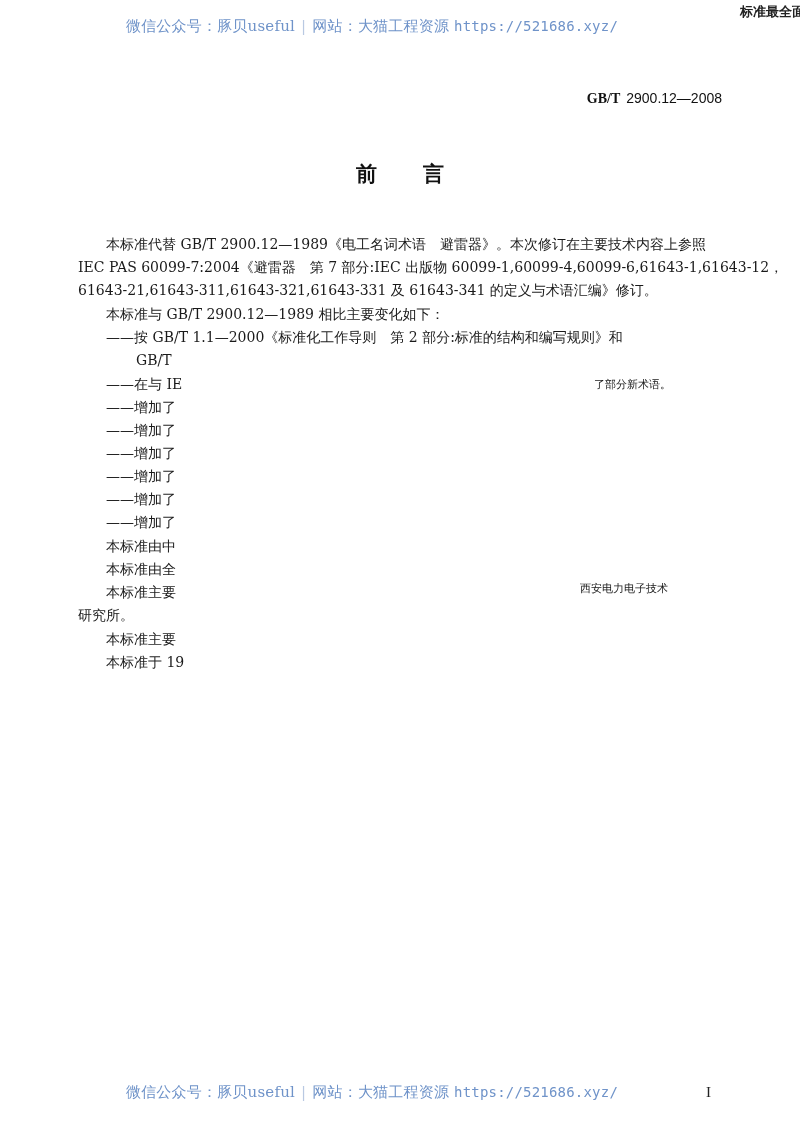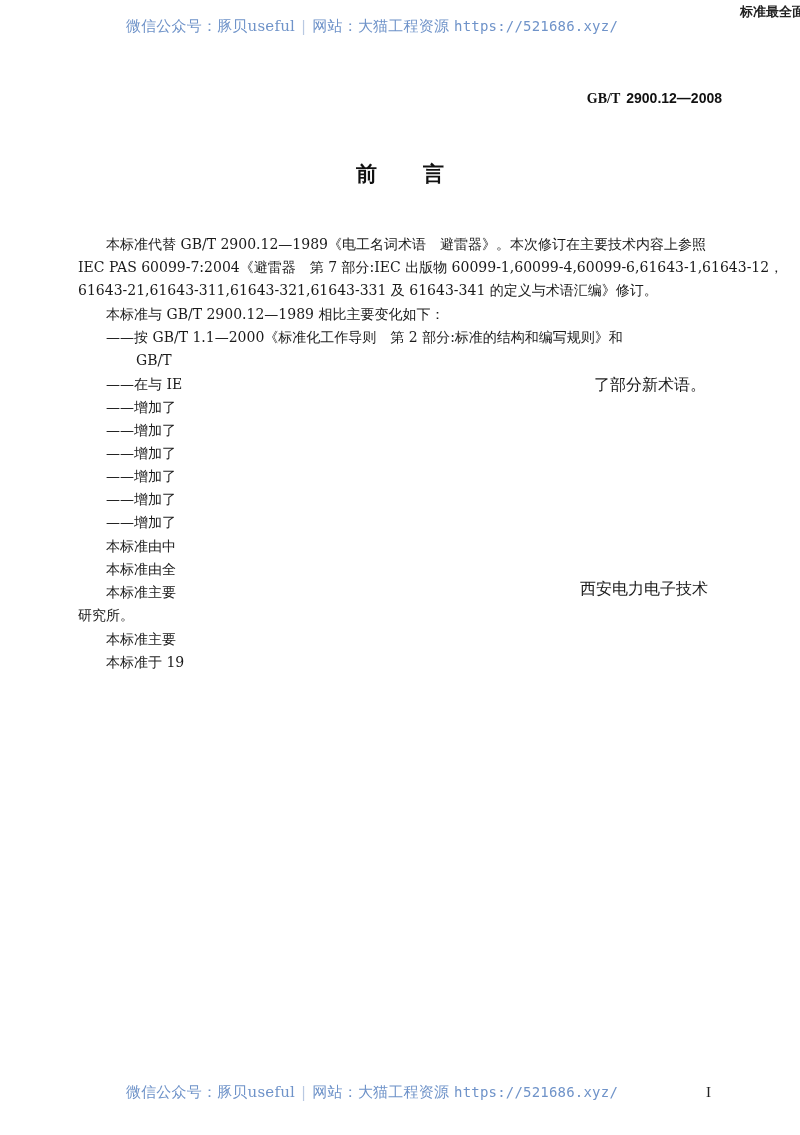--- a/index.html
+++ b/index.html
@@ -51,21 +51,21 @@
       top: 90px;
       right: 78px;
       font-size: 14px;
       font-weight: bold;
       font-family: "Liberation Serif", "DejaVu Serif", serif;
       color: #111;
       white-space: nowrap;
     }
     .std-number .num {
       font-family: "Liberation Sans", "DejaVu Sans", sans-serif;
-      font-weight: bold;
+      font-weight: normal;
       margin-left: 6px;
     }
     .page-title {
       position: absolute;
       top: 160px;
       left: 0;
       width: 800px;
       text-align: center;
       font-family: "DejaVu Sans", "Liberation Sans", sans-serif;
       font-weight: bold;
@@ -90,21 +90,21 @@
       height: 23px;
       line-height: 23px;
       font-size: 14px;
       color: #1a1a1a;
     }
     .indent { left: 28px; }
     .indent2 { left: 58px; }
     .right-frag {
       position: absolute;
       white-space: nowrap;
-      font-size: 16px;
+      font-size: 11px;
       line-height: 23px;
       color: #1a1a1a;
     }
     .page-num {
       position: absolute;
       top: 1084px;
       left: 706px;
       font-size: 15px;
       font-family: "Liberation Serif", "DejaVu Serif", serif;
       color: #222;

